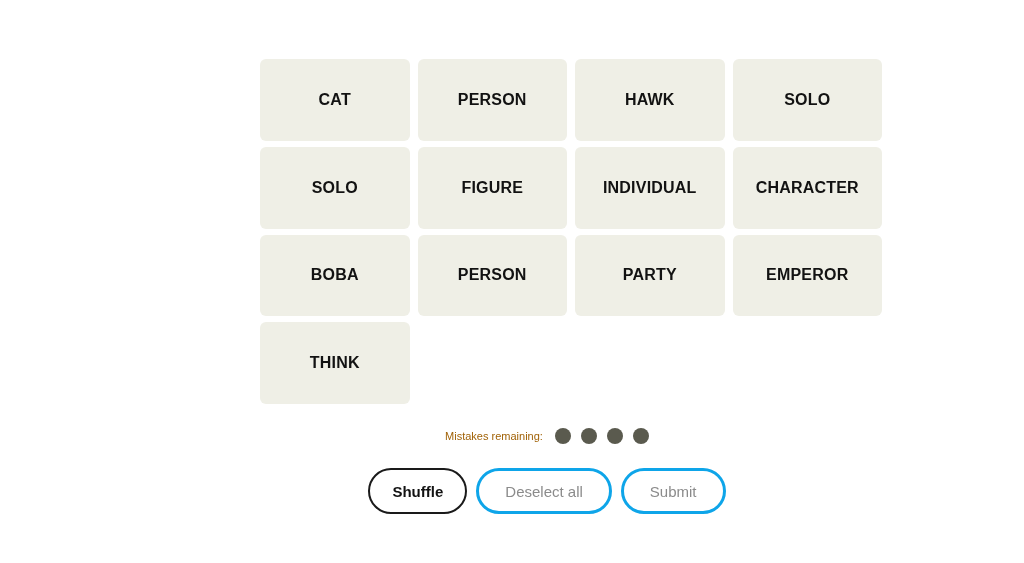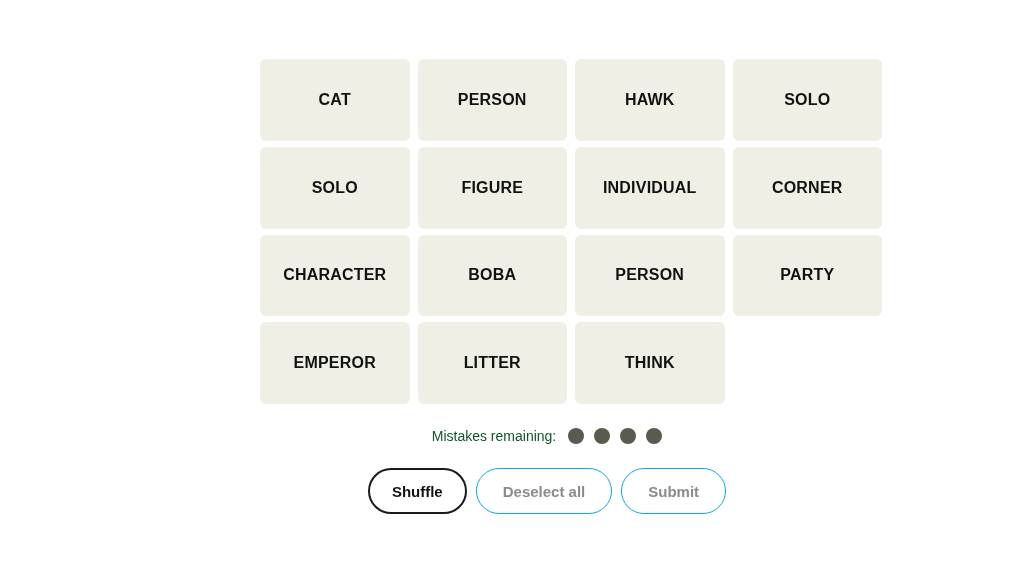--- a/index.html
+++ b/index.html
@@ -70,22 +70,22 @@
     top: 425px;
     width: 1024px;
     height: 22px;
     display: flex;
     align-items: center;
     justify-content: center;
     gap: 12px;
   }
 
   #mistakes-label {
-    color: #14532d;
-    font-size: 14px;
+    color: #a16207;
+    font-size: 11px;
     font-family: "Liberation Sans", sans-serif;
     line-height: 1;
     white-space: nowrap;
   }
 
   #mistakes-dots {
     display: flex;
     align-items: center;
     gap: 10px;
   }
@@ -126,23 +126,23 @@
   }
 
   .pill-button.primary {
     border: 2px solid #1a1a1a;
     color: #121212;
     font-weight: bold;
     padding: 0 22px;
   }
 
   .pill-button.muted {
-    border: 1px solid #0ea5e9;
+    border: 3px solid #0ea5e9;
     color: #8b8b8b;
-    font-weight: bold;
+    font-weight: normal;
     padding: 0 26px;
   }
 </style>
 </head>
 <body>
 
 <div id="game-root">
 
   <div id="tile-grid">
 
@@ -161,42 +161,36 @@
 
     <div class="tile">
       <span class="tile-label">SOLO</span>
     </div>
     <div class="tile">
       <span class="tile-label">FIGURE</span>
     </div>
     <div class="tile">
       <span class="tile-label">INDIVIDUAL</span>
     </div>
-    <div class="tile">
-      <span class="tile-label">CORNER</span>
-    </div>
 
     <div class="tile">
       <span class="tile-label">CHARACTER</span>
     </div>
     <div class="tile">
       <span class="tile-label">BOBA</span>
     </div>
     <div class="tile">
       <span class="tile-label">PERSON</span>
     </div>
     <div class="tile">
       <span class="tile-label">PARTY</span>
     </div>
 
     <div class="tile">
       <span class="tile-label">EMPEROR</span>
-    </div>
-    <div class="tile">
-      <span class="tile-label">LITTER</span>
     </div>
     <div class="tile">
       <span class="tile-label">THINK</span>
     </div>
 
   </div>
 
   <div id="mistakes-row">
     <span id="mistakes-label">Mistakes remaining:</span>
     <span id="mistakes-dots">

